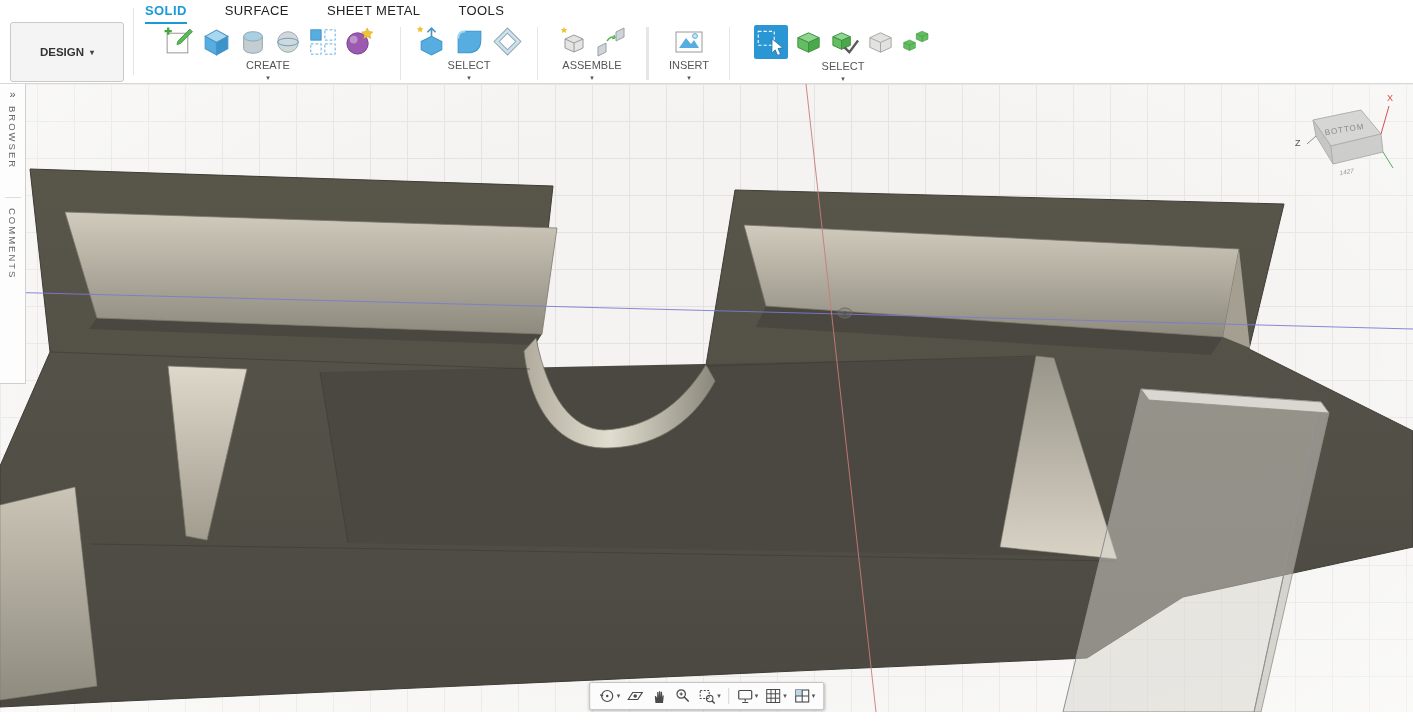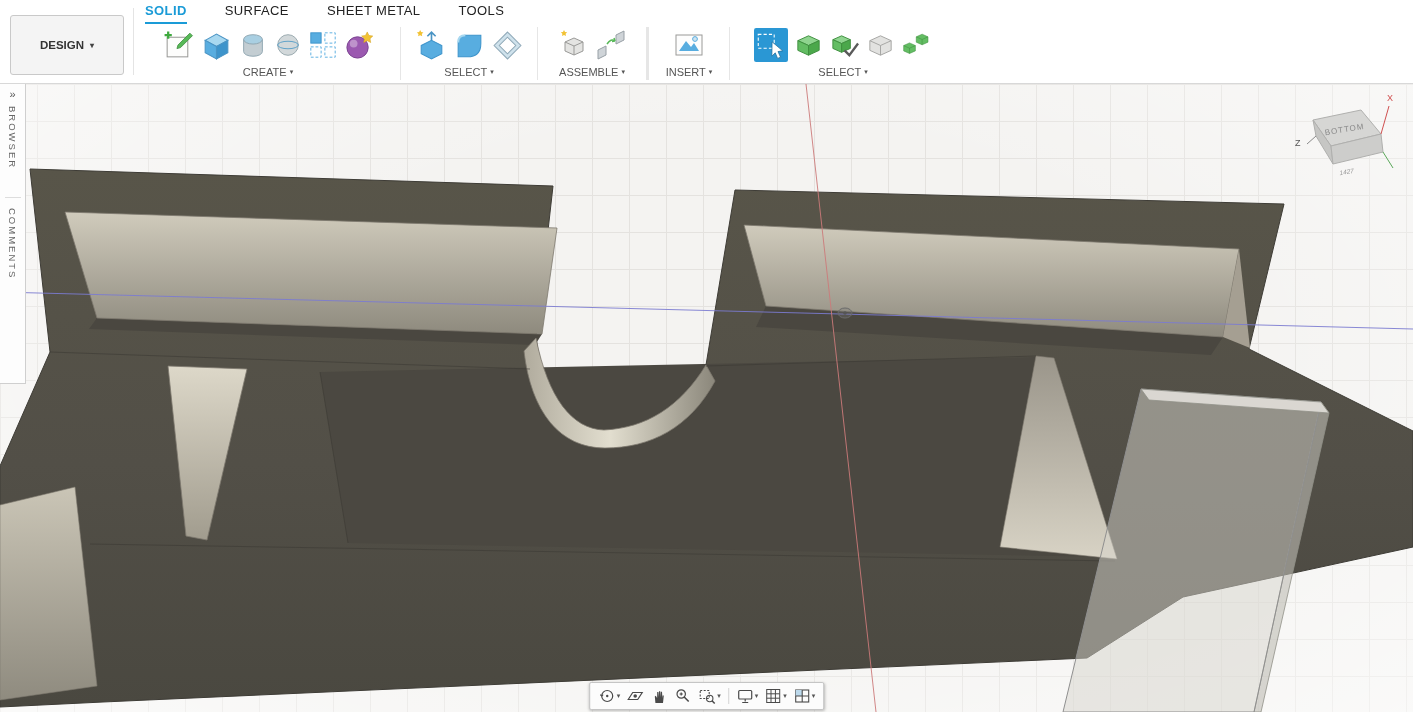--- a/index.html
+++ b/index.html
@@ -1,31 +1,31 @@
 <!DOCTYPE html>
 <html><head>
 <meta charset="utf-8">
 <style>
   html,body{margin:0;padding:0;width:1413px;height:721px;overflow:hidden;
     font-family:"Liberation Sans",sans-serif;background:#fff;}
 
   
   .toolbar{position:relative;height:84px;background:#fff;border-bottom:1px solid #d8d8d8;box-sizing:border-box;z-index:10;}
-  .design-btn{position:absolute;left:10px;top:15px;width:112px;height:58px;background:#f4f4f4;
+  .design-btn{position:absolute;left:10px;top:22px;width:112px;height:58px;background:#f4f4f4;
     border:1px solid #c9c9c9;border-radius:3px;display:flex;align-items:center;justify-content:center;
     gap:6px;font-size:11.5px;font-weight:bold;color:#333;cursor:pointer;}
   .design-caret{font-size:8px;color:#444;}
   .tb-divider{position:absolute;top:8px;bottom:8px;width:1px;background:#e4e4e4;}
   .tabs{position:absolute;left:145px;top:0;height:24px;display:flex;gap:38px;align-items:flex-end;}
   .tab{font-size:13px;color:#222;letter-spacing:.4px;padding-bottom:6px;cursor:pointer;margin-top:28px;}
   .tab.active{color:#1a9bd7;font-weight:bold;border-bottom:2px solid #1a9bd7;padding-bottom:4px;}
   .groups{position:absolute;left:136px;top:25px;bottom:1px;display:flex;align-items:stretch;}
   .group{display:flex;flex-direction:column;align-items:center;padding:0 10px;}
   .group-icons{display:flex;align-items:center;gap:5px;height:40px;}
-  .group-label{margin-top:1px;font-size:11px;color:#555;display:flex;gap:3px;align-items:center;}
+  .group-label{margin-top:1px;font-size:11px;color:#555;display:flex;gap:3px;align-items:center;flex-direction:column;}
   .group-caret{font-size:7px;color:#555;}
   .g-divider{width:1px;background:#e6e6e6;margin:2px 0;}
   .icon-btn{display:flex;align-items:center;justify-content:center;cursor:pointer;border-radius:2px;}
 
   
   .viewport{position:absolute;top:84px;left:0;right:0;bottom:9px;overflow:hidden;
     background-color:#f4f3f1;
     background-image:linear-gradient(to right,#e4e2df 1px,transparent 1px),
                      linear-gradient(to bottom,#e4e2df 1px,transparent 1px);
     background-size:37px 37px;}

